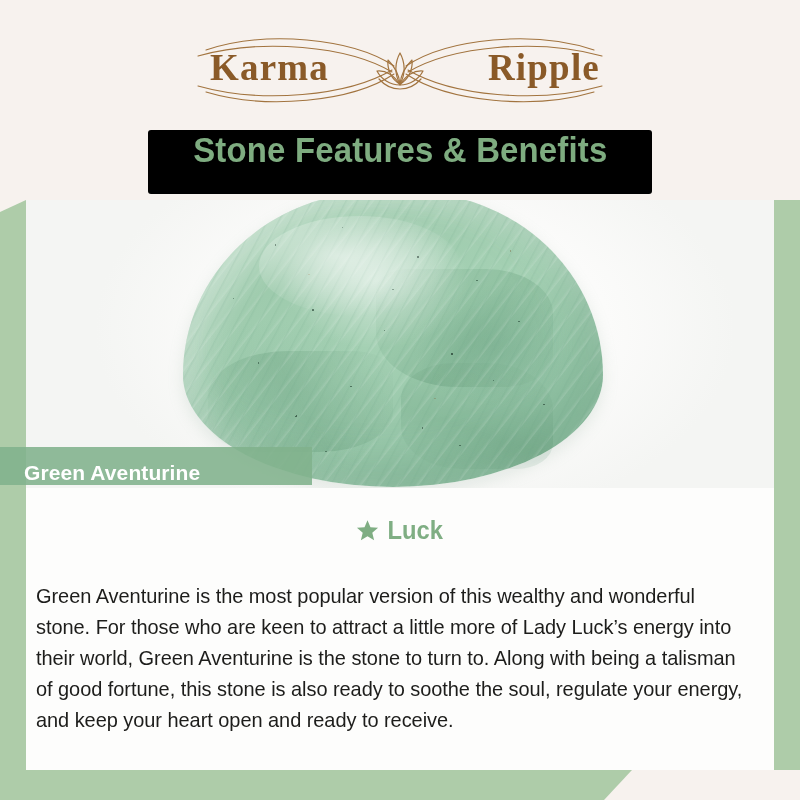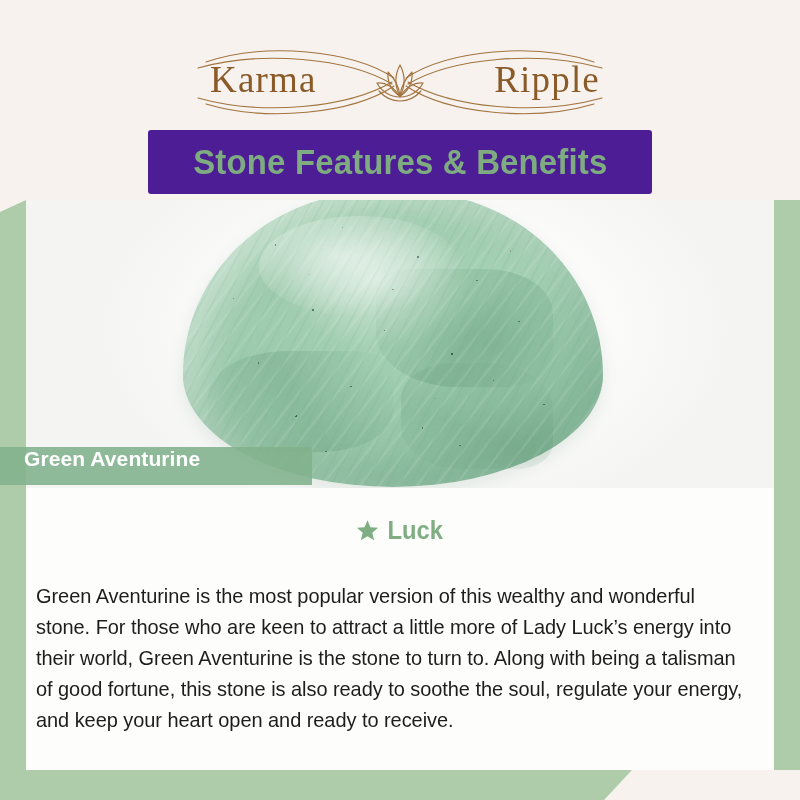--- a/index.html
+++ b/index.html
@@ -61,24 +61,25 @@
     left: 0;
     top: 0;
     width: 800px;
     height: 124px;
     background: #f7f2ee;
     z-index: 5;
   }
   .logo-wrap {
     position: absolute;
     left: 50%;
-    top: 44px;
+    top: 32px;
     transform: translateX(-50%);
     width: 460px;
     height: 78px;
+    font-weight: bold;
   }
   .logo-swoosh {
     position: absolute;
     left: 0;
     top: 0;
     width: 460px;
     height: 78px;
   }
   .logo-text {
     position: absolute;
@@ -111,24 +112,24 @@
     background: #f7f2ee;
     z-index: 5;
   }
   .title-plate {
     position: absolute;
     left: 50%;
     transform: translateX(-50%);
     top: 6px;
     width: 504px;
     height: 64px;
-    background: #4c1d95;
+    background: #000000;
     border-radius: 3px;
     display: flex;
-    align-items: center;
+    align-items: flex-start;
     justify-content: center;
   }
   .title-text {
     font-family: "Liberation Sans Narrow", "Liberation Sans", sans-serif;
     font-weight: bold;
     font-size: 35px;
     letter-spacing: 0.2px;
     color: #7eac80;
     transform: scaleX(0.94);
     white-space: nowrap;
@@ -252,21 +253,21 @@
 
   
   .name-band {
     position: absolute;
     left: 0;
     top: 447px;
     width: 312px;
     height: 38px;
     background: rgba(129,178,140,0.88);
     display: flex;
-    align-items: flex-start;
+    align-items: flex-end;
     z-index: 6;
   }
   .name-text {
     margin-left: 24px;
     color: #ffffff;
     font-family: "Liberation Sans", sans-serif;
     font-weight: bold;
     font-size: 21px;
     letter-spacing: 0.1px;
     white-space: nowrap;

